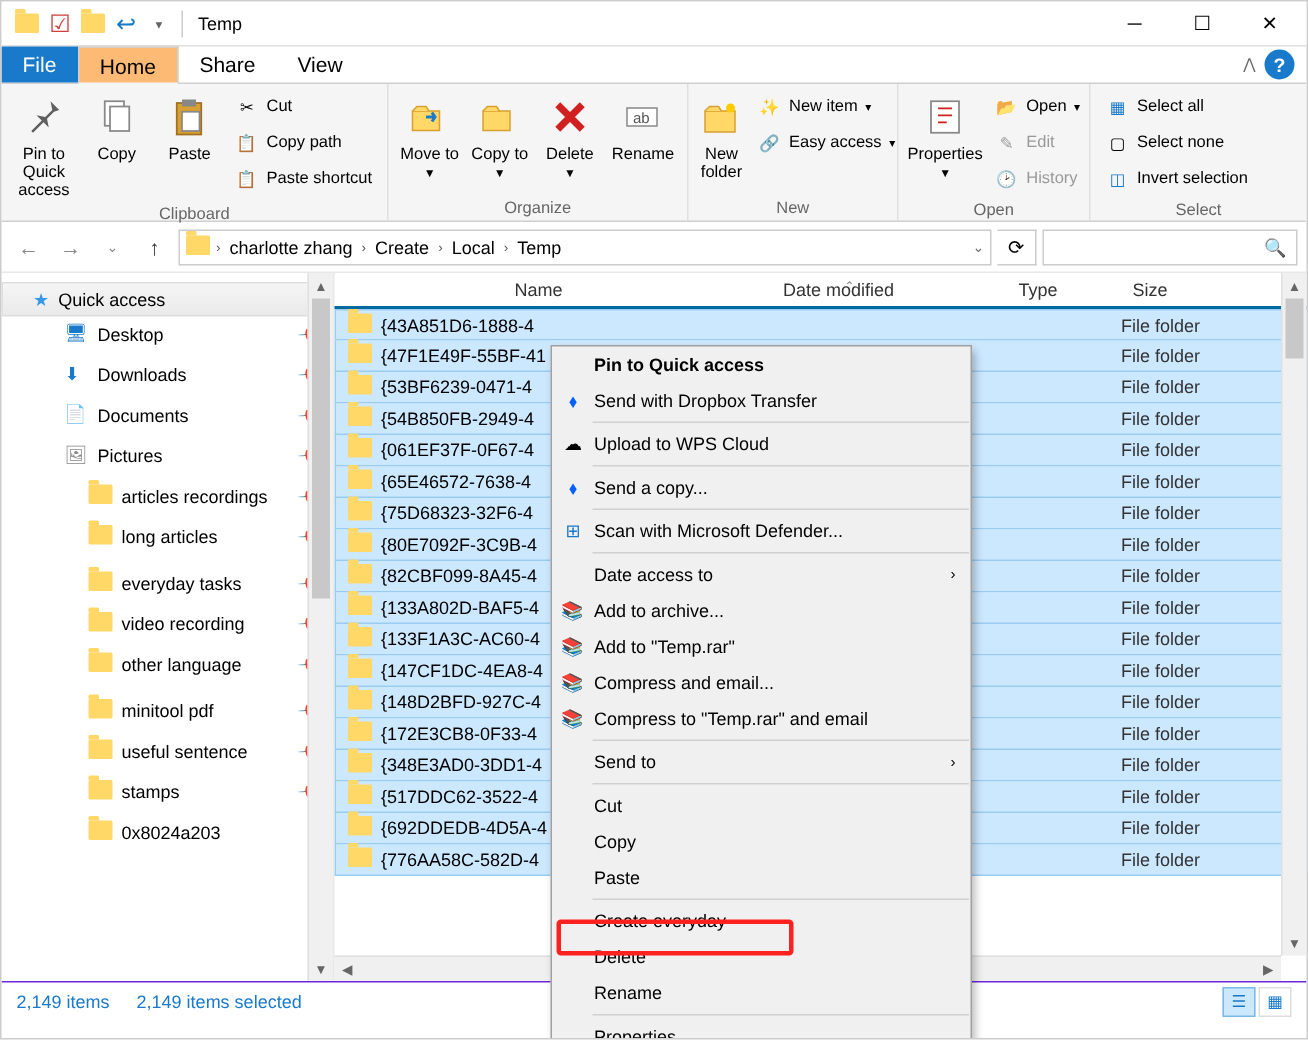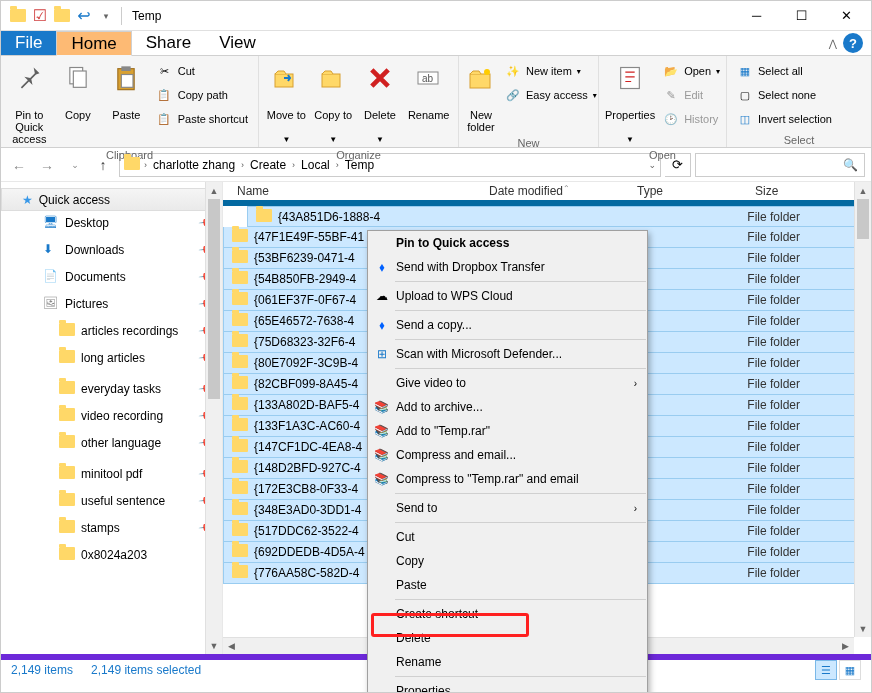--- a/index.html
+++ b/index.html
@@ -6,32 +6,32 @@
 body { background: #fff; width: 872px; height: 693px; position: relative; border: 1px solid #ccc; overflow: hidden; }
 
 .titlebar { height: 30px; display: flex; align-items: center; padding: 0 2px; background: #fff; border-bottom: 1px solid #e0e0e0; }
 .titlebar .qat { display: flex; align-items: center; gap: 4px; padding-left: 6px; }
 .titlebar .qat .icon { width: 18px; height: 18px; display: inline-flex; align-items: center; justify-content: center; }
 .titlebar .title { margin-left: 8px; font-size: 12px; }
 .titlebar .winbtns { margin-left: auto; display: flex; }
 .titlebar .winbtns div { width: 45px; height: 29px; display: flex; align-items: center; justify-content: center; font-size: 13px; }
 
 .tabs { height: 25px; display: flex; align-items: stretch; border-bottom: 1px solid #d0d0d0; }
-.tabs .tab { padding: 0 14px; font-size: 17px; display: flex; align-items: center; cursor: default; }
+.tabs .tab { padding: 0 14px; font-size: 14px; display: flex; align-items: center; cursor: default; }
 .tabs .tab.file { background: #1979ca; color: #fff; }
 .tabs .tab.active { background: #fdba74; border: 1px solid #d0d0d0; border-bottom: 1px solid #f5f5f5; margin-bottom: -1px; }
 .tabs .spacer { flex: 1; }
 .tabs .help { width: 20px; height: 20px; border-radius: 50%; background: #1979ca; color: #fff; font-size: 13px; display: flex; align-items: center; justify-content: center; align-self: center; margin-right: 8px; font-weight: bold; }
 .tabs .caret { margin-right: 6px; align-self: center; font-size: 10px; color: #666; }
 
 .ribbon { height: 92px; background: #f5f5f5; border-bottom: 1px solid #d0d0d0; display: flex; position: relative; }
 .rgroup { border-right: 1px solid #e0e0e0; display: flex; flex-direction: column; }
 .rgroup .rcontent { flex: 1; display: flex; align-items: flex-start; padding: 4px 6px; gap: 4px; }
 .rgroup .rlabel { text-align: center; font-size: 11px; color: #666; padding-bottom: 2px; }
-.rbtn-big { display: flex; flex-direction: column; align-items: center; width: 52px; font-size: 11px; text-align: center; line-height: 1.1; padding-top: 2px; gap: 15px; }
+.rbtn-big { display: flex; flex-direction: column; align-items: center; width: 52px; font-size: 11px; text-align: center; line-height: 1.1; padding-top: 2px; gap: 3px; }
 .rbtn-big .ricon { width: 32px; height: 32px; display: flex; align-items: center; justify-content: center; }
 .rcol { display: flex; flex-direction: column; gap: 2px; }
 .rbtn-sm { display: flex; align-items: center; gap: 5px; font-size: 11px; height: 22px; padding: 0 4px; white-space: nowrap; }
 .rbtn-sm .sicon { width: 16px; height: 16px; display: inline-flex; align-items: center; justify-content: center; }
 
 .addrbar { height: 34px; display: flex; align-items: center; padding: 3px 6px; gap: 4px; border-bottom: 1px solid #e8e8e8; }
 .navarrow { width: 24px; text-align: center; color: #888; font-size: 14px; }
 .navarrow.dark { color: #333; }
 .addrbox { flex: 1; height: 24px; border: 1px solid #ccc; display: flex; align-items: center; padding: 0 4px; gap: 0; font-size: 12px; overflow: hidden; }
 .addrbox .sep { padding: 0 4px; color: #555; font-size: 9px; }
@@ -47,34 +47,34 @@
 .side-item.sub { padding-left: 42px; }
 .side-item.sub2 { padding-left: 58px; }
 .side-item .dicon { width: 16px; height: 16px; }
 .folder-icon { width: 16px; height: 13px; background: #ffd868; border-radius: 1px; position: relative; display: inline-block; }
 .folder-icon::before { content: ""; position: absolute; top: -3px; left: 0; width: 7px; height: 3px; background: #ffd868; border-radius: 1px 1px 0 0; }
 .sidebar-scroll { position: absolute; right: 0; top: 0; bottom: 0; width: 17px; background: #f0f0f0; border-left: 1px solid #e0e0e0; }
 .sidebar-scroll .arrow { height: 17px; display: flex; align-items: center; justify-content: center; font-size: 9px; color: #666; }
 .sidebar-scroll .thumb { position: absolute; left: 2px; right: 2px; top: 17px; height: 200px; background: #c8c8c8; }
 
 .main { flex: 1; display: flex; flex-direction: column; position: relative; }
-.headers { height: 24px; border-bottom: 6px solid #0369a1; display: flex; align-items: center; font-size: 12px; color: #333; }
+.headers { height: 24px; border-bottom: 2px solid #0369a1; display: flex; align-items: center; font-size: 12px; color: #333; text-align: center; }
 .headers .hcol { padding-left: 8px; }
 .listarea { flex: 1; overflow: hidden; position: relative; }
 .row { height: 21px; display: flex; align-items: center; background: #cce8ff; border: 1px solid #99ccf0; border-top: none; font-size: 12px; padding-left: 8px; gap: 6px; }
-.row.first { border-top: 1px solid #99ccf0; margin-left: 24px; }
+.row.first { border-top: 1px solid #99ccf0; }
 .row .rname { flex: 0 0 240px; overflow: hidden; white-space: nowrap; }
 .row .rtype { margin-left: auto; padding-right: 70px; color: #333; }
 .main-scroll-v { position: absolute; right: 0; top: 0; width: 17px; bottom: 17px; background: #f0f0f0; border-left: 1px solid #e0e0e0; }
 .main-scroll-v .arrow { height: 17px; display: flex; align-items: center; justify-content: center; font-size: 9px; color: #666; }
 .main-scroll-v .thumb { position: absolute; left: 2px; right: 2px; top: 17px; height: 40px; background: #c8c8c8; }
 .main-scroll-h { position: absolute; left: 0; right: 17px; bottom: 0; height: 17px; background: #f0f0f0; border-top: 1px solid #e0e0e0; display: flex; }
 .main-scroll-h .arrow { width: 17px; display: flex; align-items: center; justify-content: center; font-size: 9px; color: #666; }
 
-.status { height: 26px; border-top: 6px solid #6d28d9; display: flex; align-items: center; font-size: 12px; padding: 0 10px; gap: 18px; color: #1979ca; }
+.status { height: 26px; border-top: 1px solid #6d28d9; display: flex; align-items: center; font-size: 12px; padding: 0 10px; gap: 18px; color: #1979ca; }
 .status .viewbtns { margin-left: auto; display: flex; gap: 2px; }
 .status .viewbtn { width: 22px; height: 20px; border: 1px solid #ddd; display: flex; align-items: center; justify-content: center; font-size: 11px; }
 .status .viewbtn.active { background: #cce8ff; border-color: #7ab8e8; }
 
 .ctx { position: absolute; left: 366px; top: 229px; width: 281px; background: #f0f0f0; border: 1px solid #a0a0a0; box-shadow: 2px 3px 6px rgba(0,0,0,0.3); font-size: 12px; z-index: 50; }
 .ctx .citem { height: 24px; display: flex; align-items: center; padding-left: 28px; position: relative; }
 .ctx .citem.bold { font-weight: 600; }
 .ctx .citem .cicon { position: absolute; left: 5px; width: 18px; height: 18px; display: flex; align-items: center; justify-content: center; }
 .ctx .citem .carrow { margin-left: auto; margin-right: 10px; font-size: 10px; }
 .ctx .csep { height: 1px; background: #d0d0d0; margin: 2px 1px 2px 27px; }
@@ -546,21 +546,21 @@
       <span class="cicon" style="color:#0061ff;">⬧</span>
       <span>Send a copy...</span>
     </div>
   <div class="csep"></div>
   <div class="citem">
       <span class="cicon" style="color:#1979ca;">⊞</span>
       <span>Scan with Microsoft Defender...</span>
     </div>
   <div class="csep"></div>
   <div class="citem">
-      <span>Give video to</span>
+      <span>Date access to</span>
       <span class="carrow">›</span>
     </div>
   <div class="citem">
       <span class="cicon">📚</span>
       <span>Add to archive...</span>
     </div>
   <div class="citem">
       <span class="cicon">📚</span>
       <span>Add to "Temp.rar"</span>
     </div>
@@ -582,21 +582,21 @@
       <span>Cut</span>
     </div>
   <div class="citem">
       <span>Copy</span>
     </div>
   <div class="citem">
       <span>Paste</span>
     </div>
   <div class="csep"></div>
   <div class="citem">
-      <span>Create shortcut</span>
+      <span>Create everyday</span>
     </div>
   <div class="citem" style="position:relative;">
       <span>Delete</span>
     </div>
   <div class="citem">
       <span>Rename</span>
     </div>
   <div class="csep"></div>
   <div class="citem">
       <span>Properties</span>

